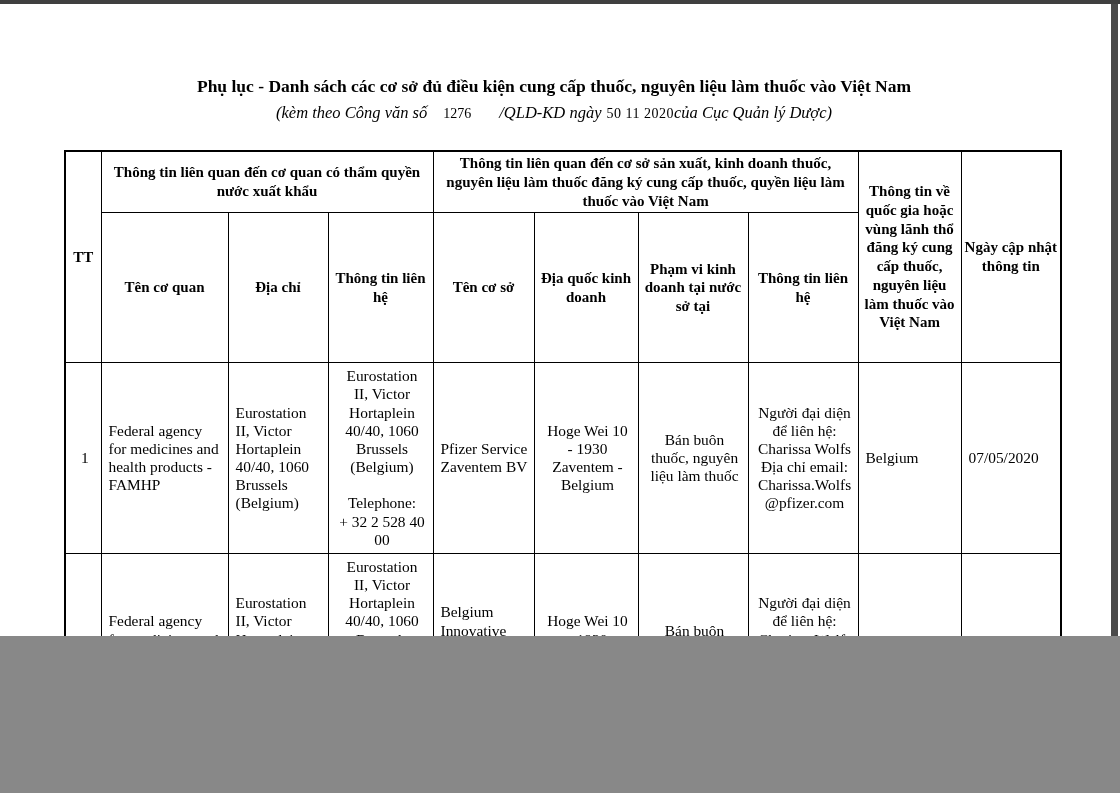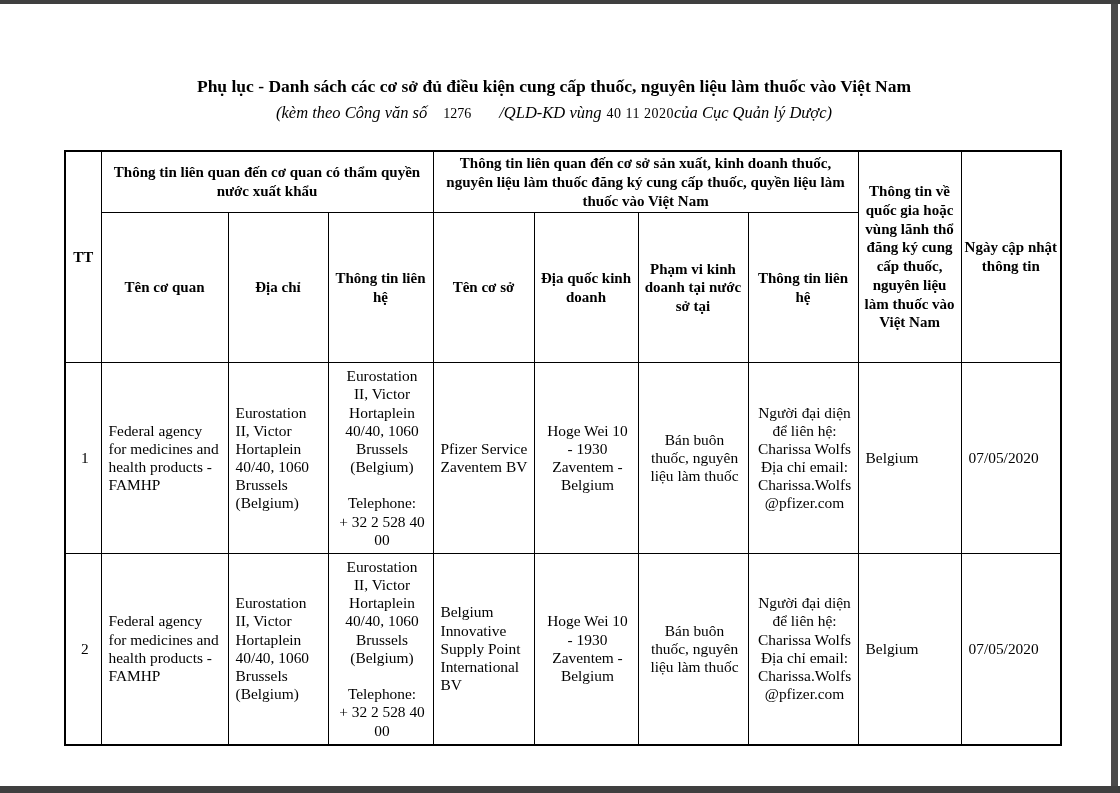--- a/index.html
+++ b/index.html
@@ -1,19 +1,19 @@
 <!DOCTYPE html>
 <html><head>
 <meta charset="utf-8">
 <style>
   * { margin: 0; padding: 0; box-sizing: border-box; }
   html, body { background: #888; }
   .screen {
     position: relative;
-    width: 1120px; height: 793px;
+    width: 1120px; height: 636px;
     background: #ffffff;
     overflow: hidden;
     font-family: "Liberation Serif", "DejaVu Serif", serif;
     color: #000;
   }
   .edge-bar { position: absolute; background: #3f3f3f; }
   .edge-top    { left: 0; top: 0; width: 1120px; height: 4px; }
   .edge-bottom { left: 0; top: 786px; width: 1120px; height: 7px; }
   .edge-right  { left: 1111px; top: 4px; width: 7px; height: 782px; background: #4a4a4a; }
 
@@ -68,21 +68,21 @@
 <body>
 
 <div class="screen">
   <div class="edge-bar edge-top"></div>
   <div class="edge-bar edge-bottom"></div>
   <div class="edge-bar edge-right"></div>
 
   <div class="title">Phụ lục - Danh sách các cơ sở đủ điều kiện cung cấp thuốc, nguyên liệu làm thuốc vào Việt Nam</div>
 
   <div class="subtitle">
-    <span>(kèm theo Công văn số</span><span class="plain-num num-1">1276</span><span>/QLD-KD vùng</span><span class="plain-num num-2">40 11 2020</span><span>của Cục Quản lý Dược)</span>
+    <span>(kèm theo Công văn số</span><span class="plain-num num-1">1276</span><span>/QLD-KD ngày</span><span class="plain-num num-2">50 11 2020</span><span>của Cục Quản lý Dược)</span>
   </div>
 
   <table class="doc-table">
     <colgroup>
       <col style="width:36px">
         <col style="width:127px">
         <col style="width:100px">
         <col style="width:105px">
       <col style="width:101px">
         <col style="width:104px">

